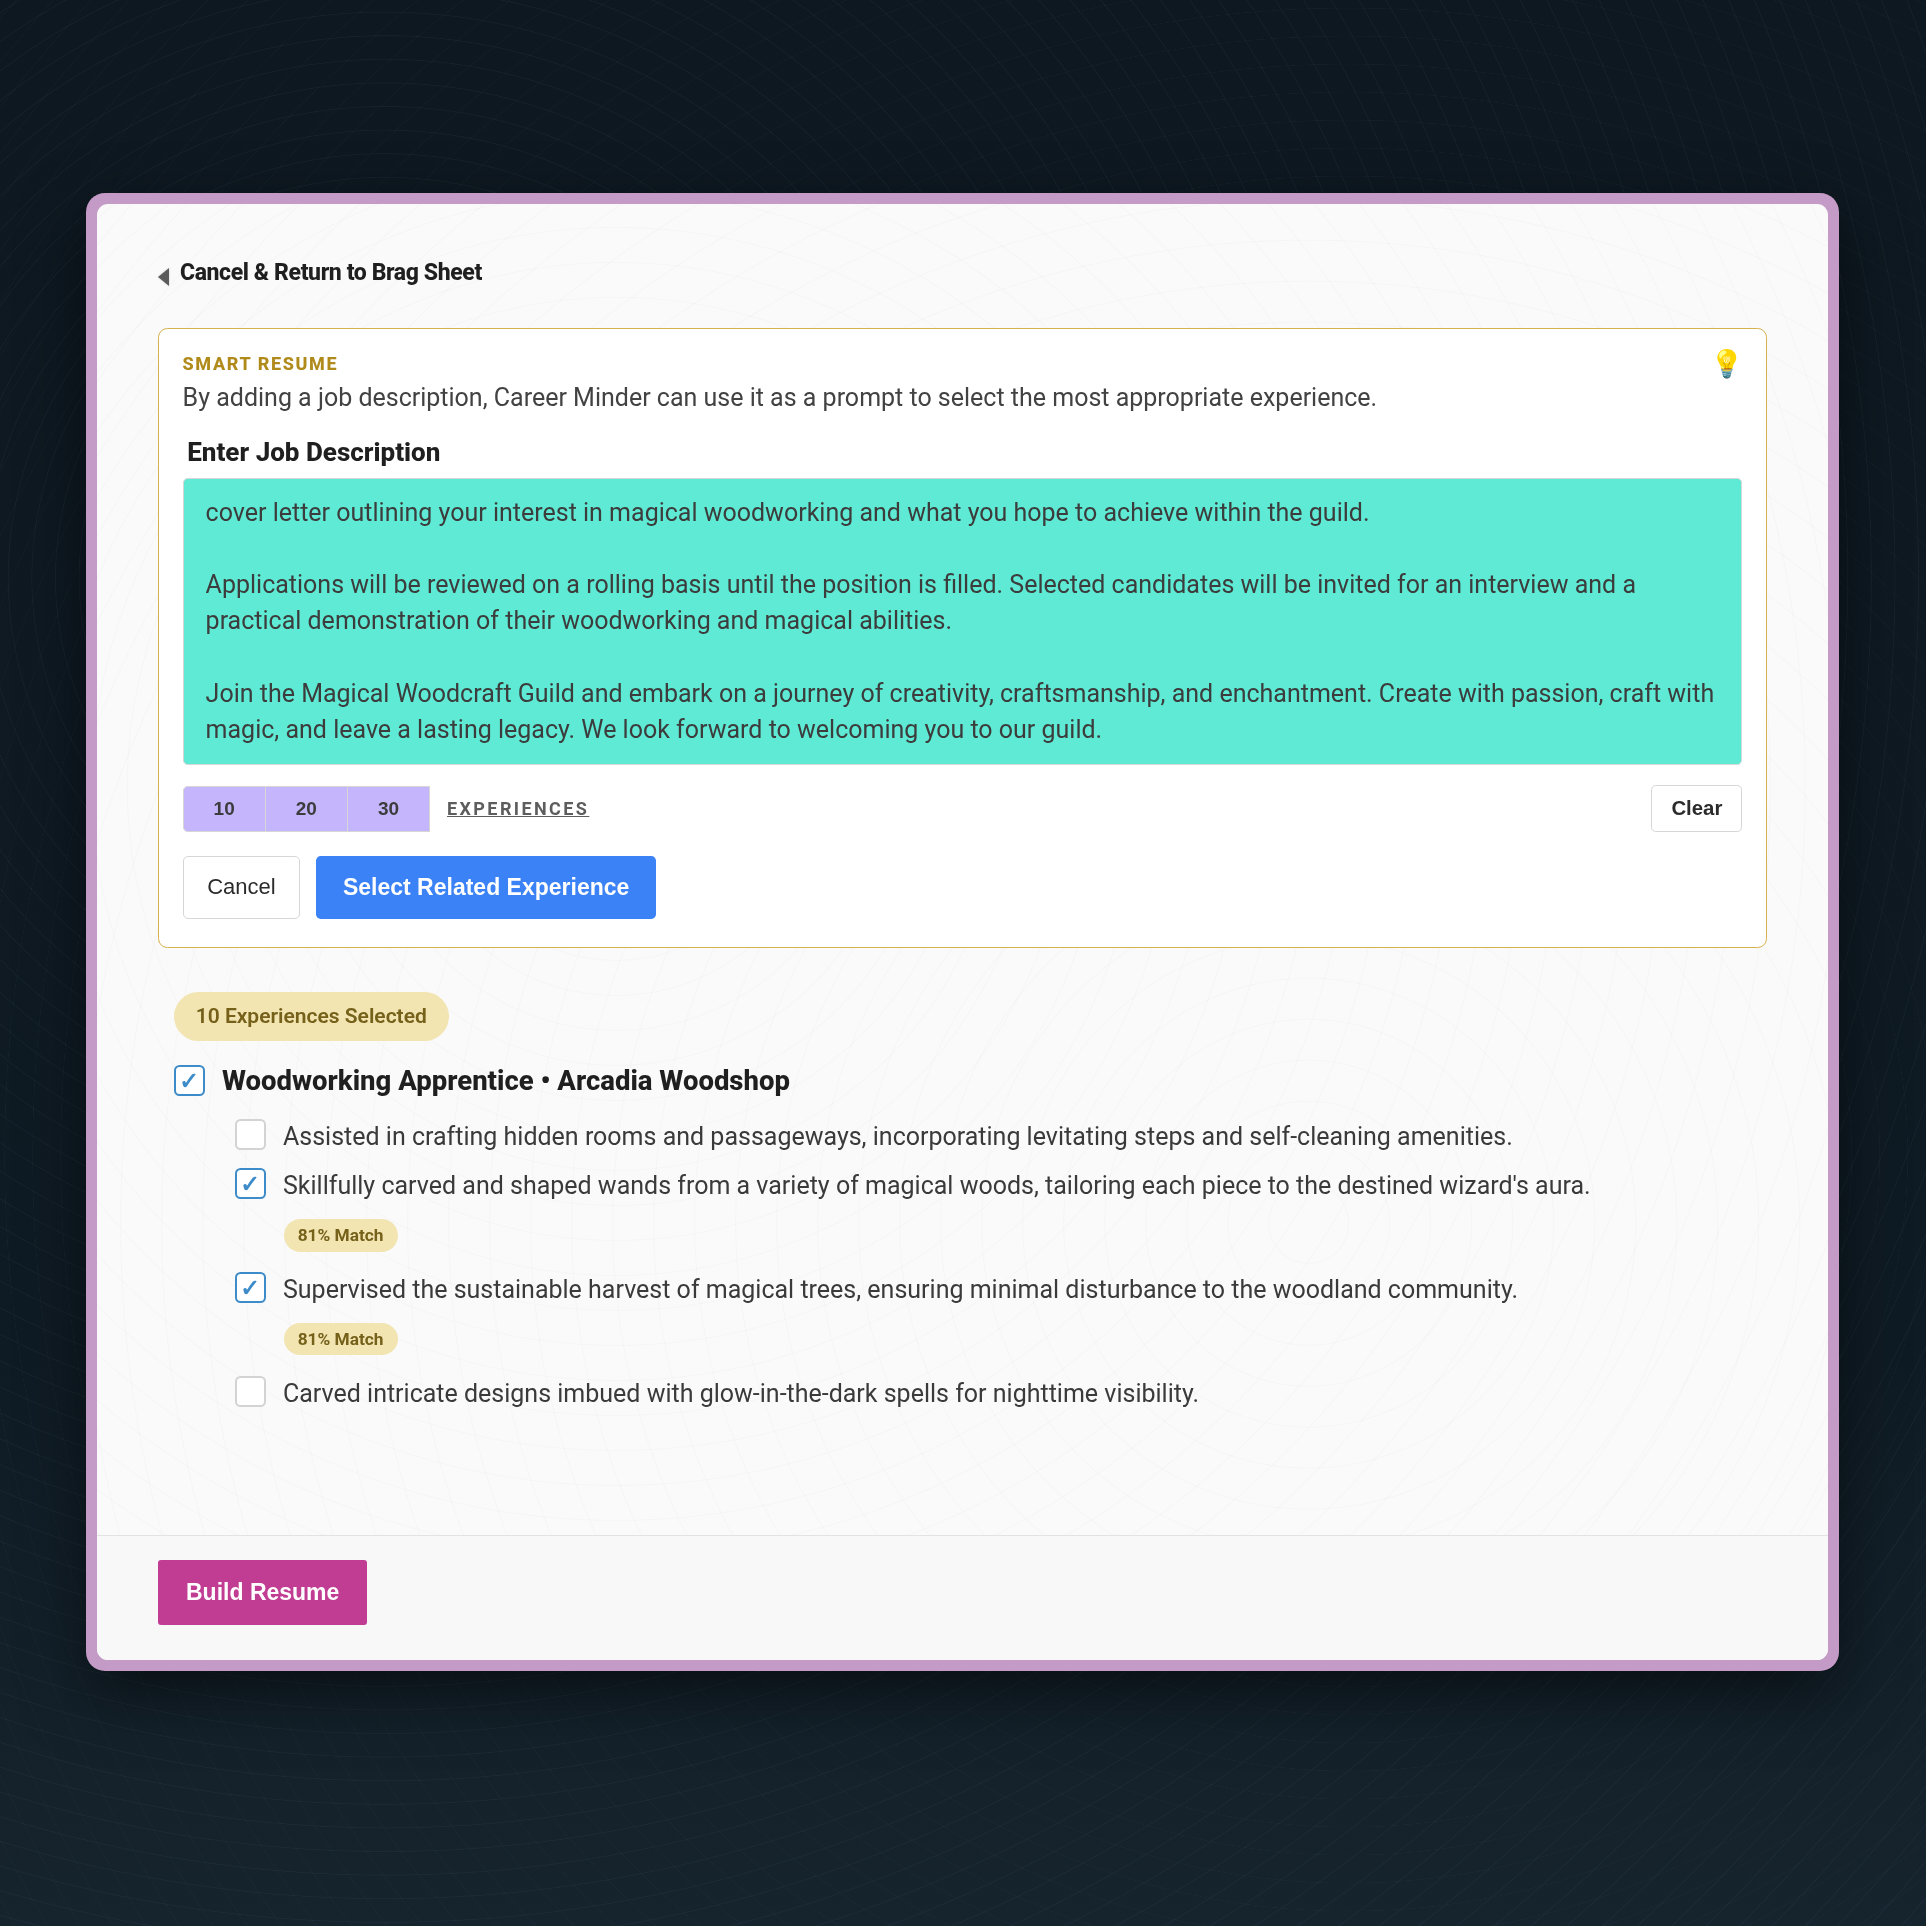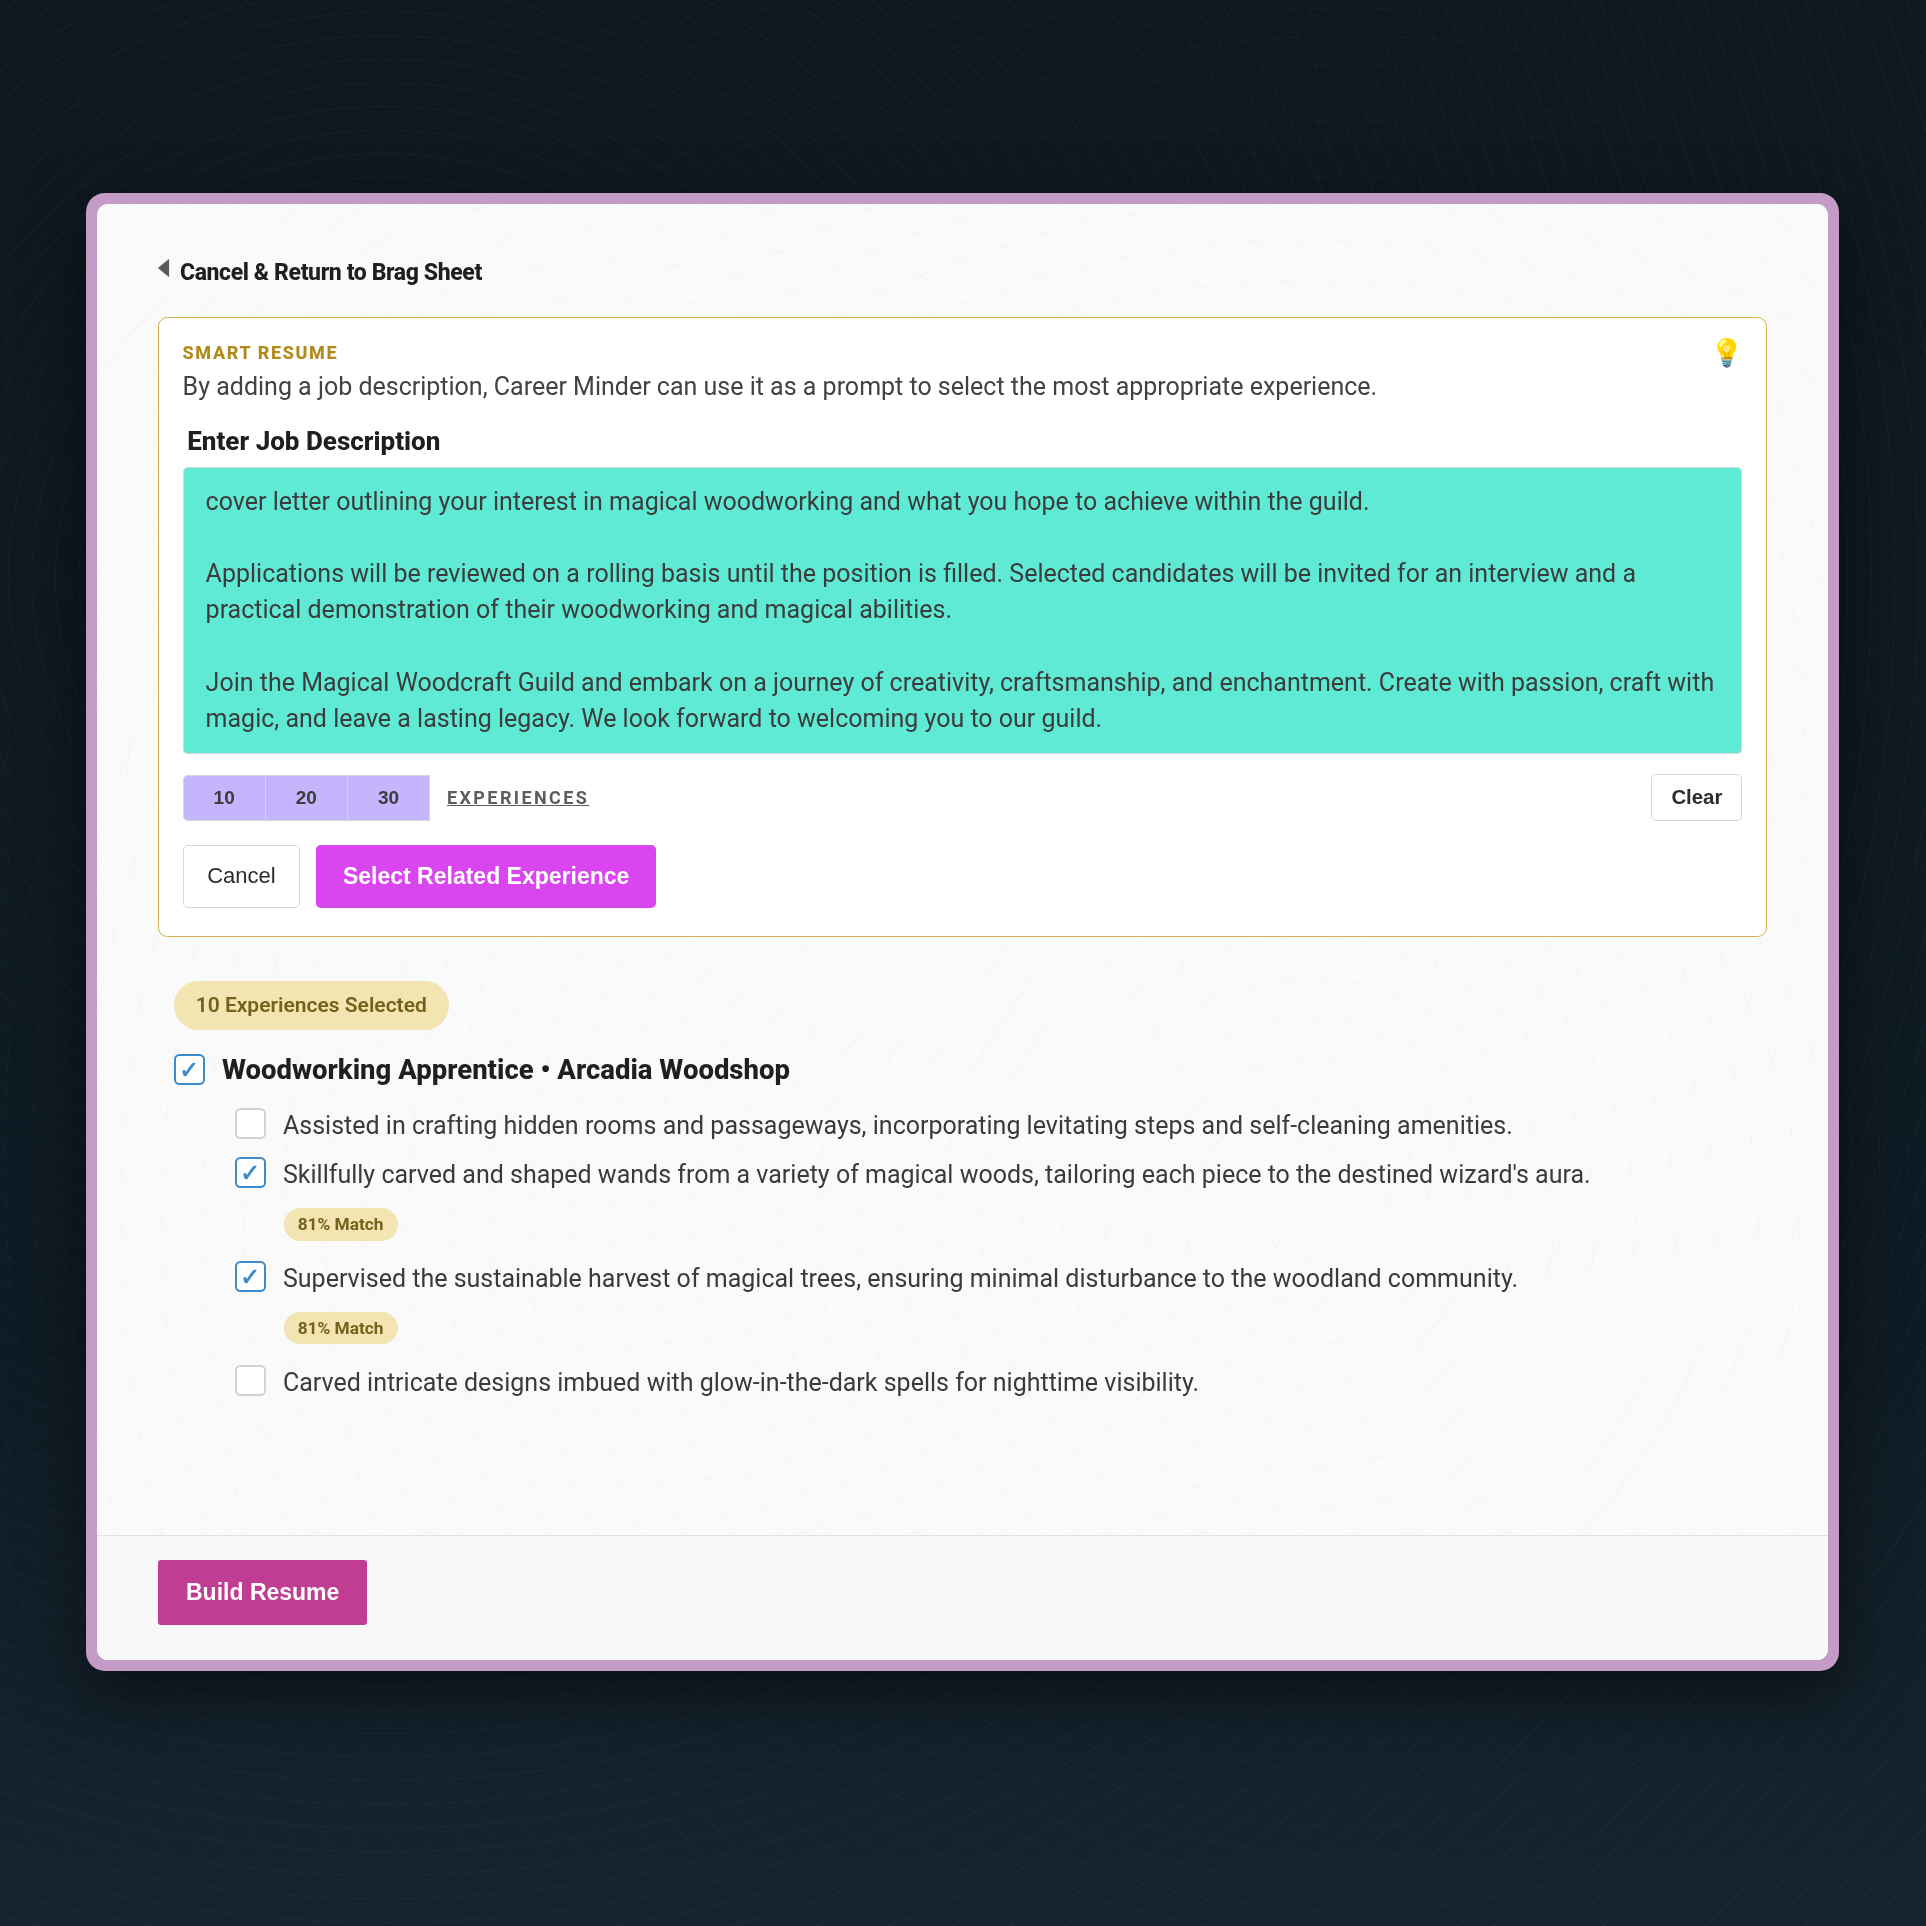--- a/index.html
+++ b/index.html
@@ -42,23 +42,23 @@
       repeating-radial-gradient(circle at 30% 40%, transparent 0, transparent 33px, rgba(0,0,0,0.02) 34px, transparent 35px),
       repeating-radial-gradient(circle at 70% 70%, transparent 0, transparent 39px, rgba(0,0,0,0.02) 40px, transparent 41px);
   }
   .content {
     padding: 55px 61px 0 61px;
   }
 
   
   .back-row {
     display: flex;
-    align-items: flex-start;
+    align-items: flex-end;
     gap: 11px;
-    margin-bottom: 31px;
+    margin-bottom: 42px;
   }
   .chev-left {
     width: 0; height: 0;
     border-top: 9.4px solid transparent;
     border-bottom: 9.4px solid transparent;
     border-right: 11px solid #5b5b5b;
     filter: drop-shadow(0.8px 0.8px 0.8px rgba(0,0,0,0.15));
     cursor: pointer;
   }
   .back-label {
@@ -156,21 +156,21 @@
     border: 0.8px solid #d6d6d6;
     background: #fff;
     border-radius: 5px;
     padding: 17.3px 23.6px;
     font-size: 22px;
     color: #2b2b2b;
     cursor: pointer;
   }
   .btn-select {
     border: none;
-    background: #d946ef;
+    background: #3b82f6;
     color: #fff;
     border-radius: 4.7px;
     padding: 17.3px 27px;
     font-size: 23px;
     font-weight: 600;
     cursor: pointer;
   }
 
   
   .sel-section { margin-top: 44px; padding-left: 15.7px; }

